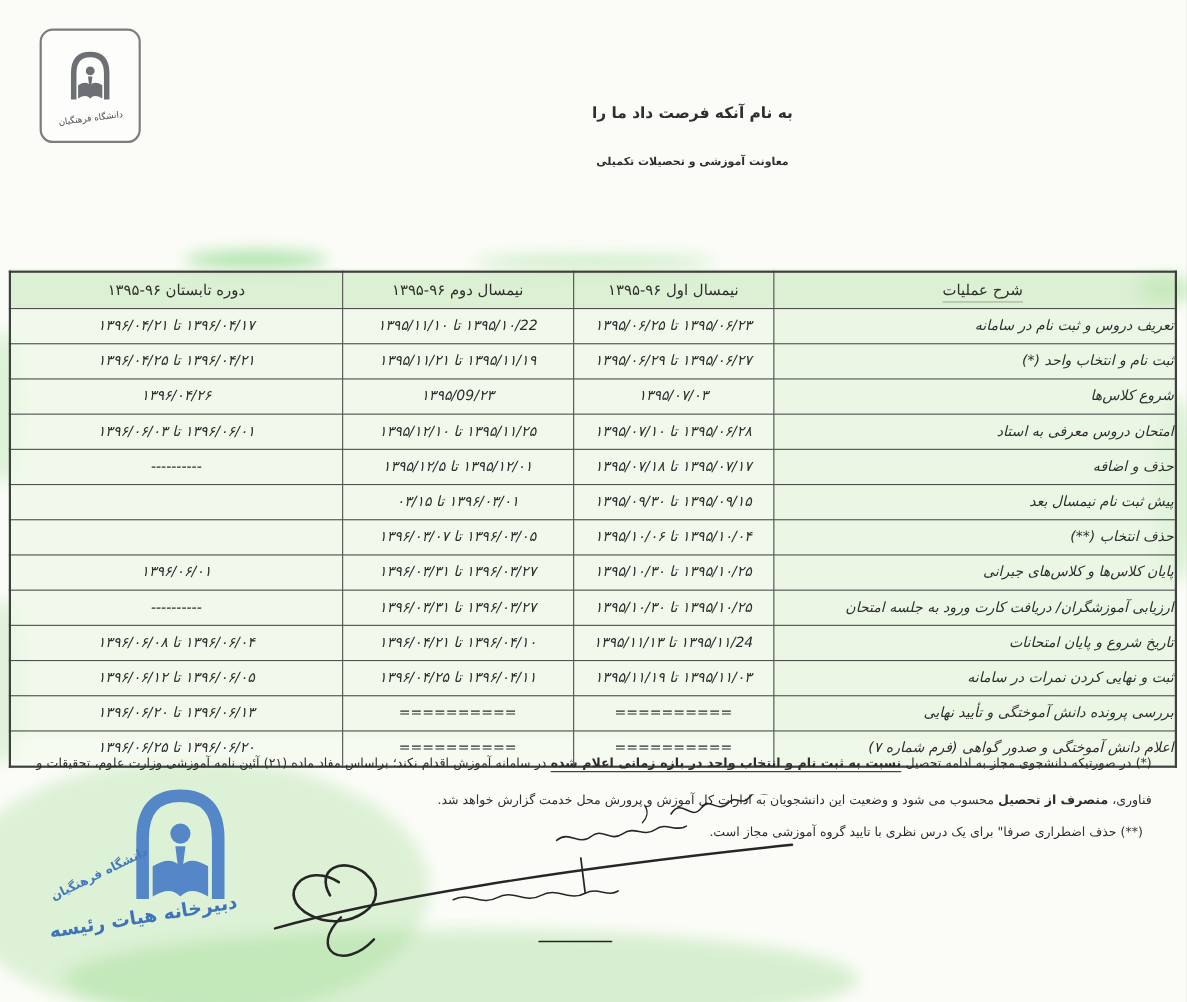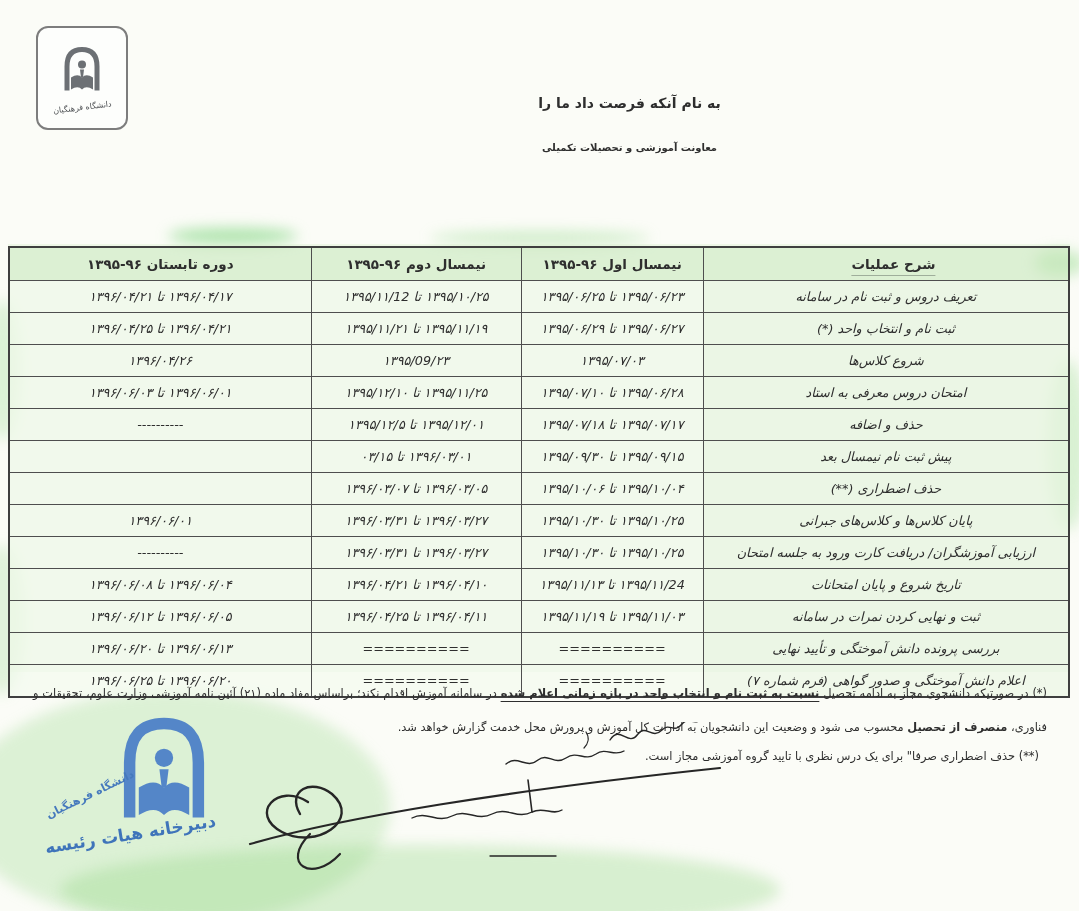--- a/index.html
+++ b/index.html
@@ -27,23 +27,23 @@
   .h-line2{font-size:10px;margin-top:31px;}
   .h-line3{font-size:15px;margin-top:29px;}
 
   
   table.calendar{
     position:absolute;left:8px;top:246px;width:1062px;
     border-collapse:collapse;direction:rtl;table-layout:fixed;
     border:2px solid #3f3f3f;
   }
   .calendar th,.calendar td{border:1px solid #4e4e4e;text-align:center;vertical-align:middle;overflow:hidden;white-space:nowrap;}
-  .calendar th{height:30px;font-size:13.5px;font-weight:bold;background:rgba(198,230,186,.45);}
+  .calendar th{height:30px;font-size:13.5px;font-weight:normal;background:rgba(198,230,186,.45);}
   .calendar td{height:29px;font-size:12.8px;background:rgba(242,250,238,.65);font-style:italic;}
-  .calendar td.op{font-size:12.8px;background:rgba(233,246,227,.65);}
+  .calendar td.op{font-size:12.8px;background:rgba(233,246,227,.65);text-align:right;}
   th.op-h{text-decoration:underline;text-decoration-color:#9fae9b;text-underline-offset:6px;text-decoration-thickness:1px;padding-left:16px;}
 
   
   .fn1{position:absolute;right:32px;top:676px;width:1014px;font-size:11.4px;direction:rtl;text-align:justify;line-height:34px;}
   .fn1 .ub{font-weight:bold;text-decoration:underline;text-underline-offset:4px;}
   .fn1 .b{font-weight:bold;margin-top:16px;}
   .fn2{position:absolute;right:40px;top:749px;font-size:11.4px;direction:rtl;}
 
   
   .logo-blue{position:absolute;left:104px;top:712px;width:120px;height:126px;color:#5486c8;}
@@ -97,21 +97,21 @@
         <th class="op-h">شرح عملیات</th>
         <th>نیمسال اول ۹۶-۱۳۹۵</th>
         <th>نیمسال دوم ۹۶-۱۳۹۵</th>
         <th>دوره تابستان ۹۶-۱۳۹۵</th>
       </tr>
     </thead>
     <tbody id="calendar-body">
         <tr>
       <td class="op">تعریف دروس و ثبت نام در سامانه</td>
       <td>۱۳۹۵/۰۶/۲۳ تا ۱۳۹۵/۰۶/۲۵</td>
-      <td>۱۳۹۵/۱۰/۲۵ تا ۱۳۹۵/۱۱/12</td>
+      <td>۱۳۹۵/۱۰/22 تا ۱۳۹۵/۱۱/۱۰</td>
       <td>۱۳۹۶/۰۴/۱۷ تا ۱۳۹۶/۰۴/۲۱</td>
     </tr>
         <tr>
       <td class="op">ثبت نام و انتخاب واحد (*)</td>
       <td>۱۳۹۵/۰۶/۲۷ تا ۱۳۹۵/۰۶/۲۹</td>
       <td>۱۳۹۵/۱۱/۱۹ تا ۱۳۹۵/۱۱/۲۱</td>
       <td>۱۳۹۶/۰۴/۲۱ تا ۱۳۹۶/۰۴/۲۵</td>
     </tr>
         <tr>
       <td class="op">شروع کلاس‌ها</td>
@@ -131,21 +131,21 @@
       <td>۱۳۹۵/۱۲/۰۱ تا ۱۳۹۵/۱۲/۵</td>
       <td>----------</td>
     </tr>
         <tr>
       <td class="op">پیش ثبت نام نیمسال بعد</td>
       <td>۱۳۹۵/۰۹/۱۵ تا ۱۳۹۵/۰۹/۳۰</td>
       <td>۱۳۹۶/۰۳/۰۱ تا ۰۳/۱۵</td>
       <td></td>
     </tr>
         <tr>
-      <td class="op">حذف اضطراری (**)</td>
+      <td class="op">حذف انتخاب (**)</td>
       <td>۱۳۹۵/۱۰/۰۴ تا ۱۳۹۵/۱۰/۰۶</td>
       <td>۱۳۹۶/۰۳/۰۵ تا ۱۳۹۶/۰۳/۰۷</td>
       <td></td>
     </tr>
         <tr>
       <td class="op">پایان کلاس‌ها و کلاس‌های جبرانی</td>
       <td>۱۳۹۵/۱۰/۲۵ تا ۱۳۹۵/۱۰/۳۰</td>
       <td>۱۳۹۶/۰۳/۲۷ تا ۱۳۹۶/۰۳/۳۱</td>
       <td>۱۳۹۶/۰۶/۰۱</td>
     </tr>

